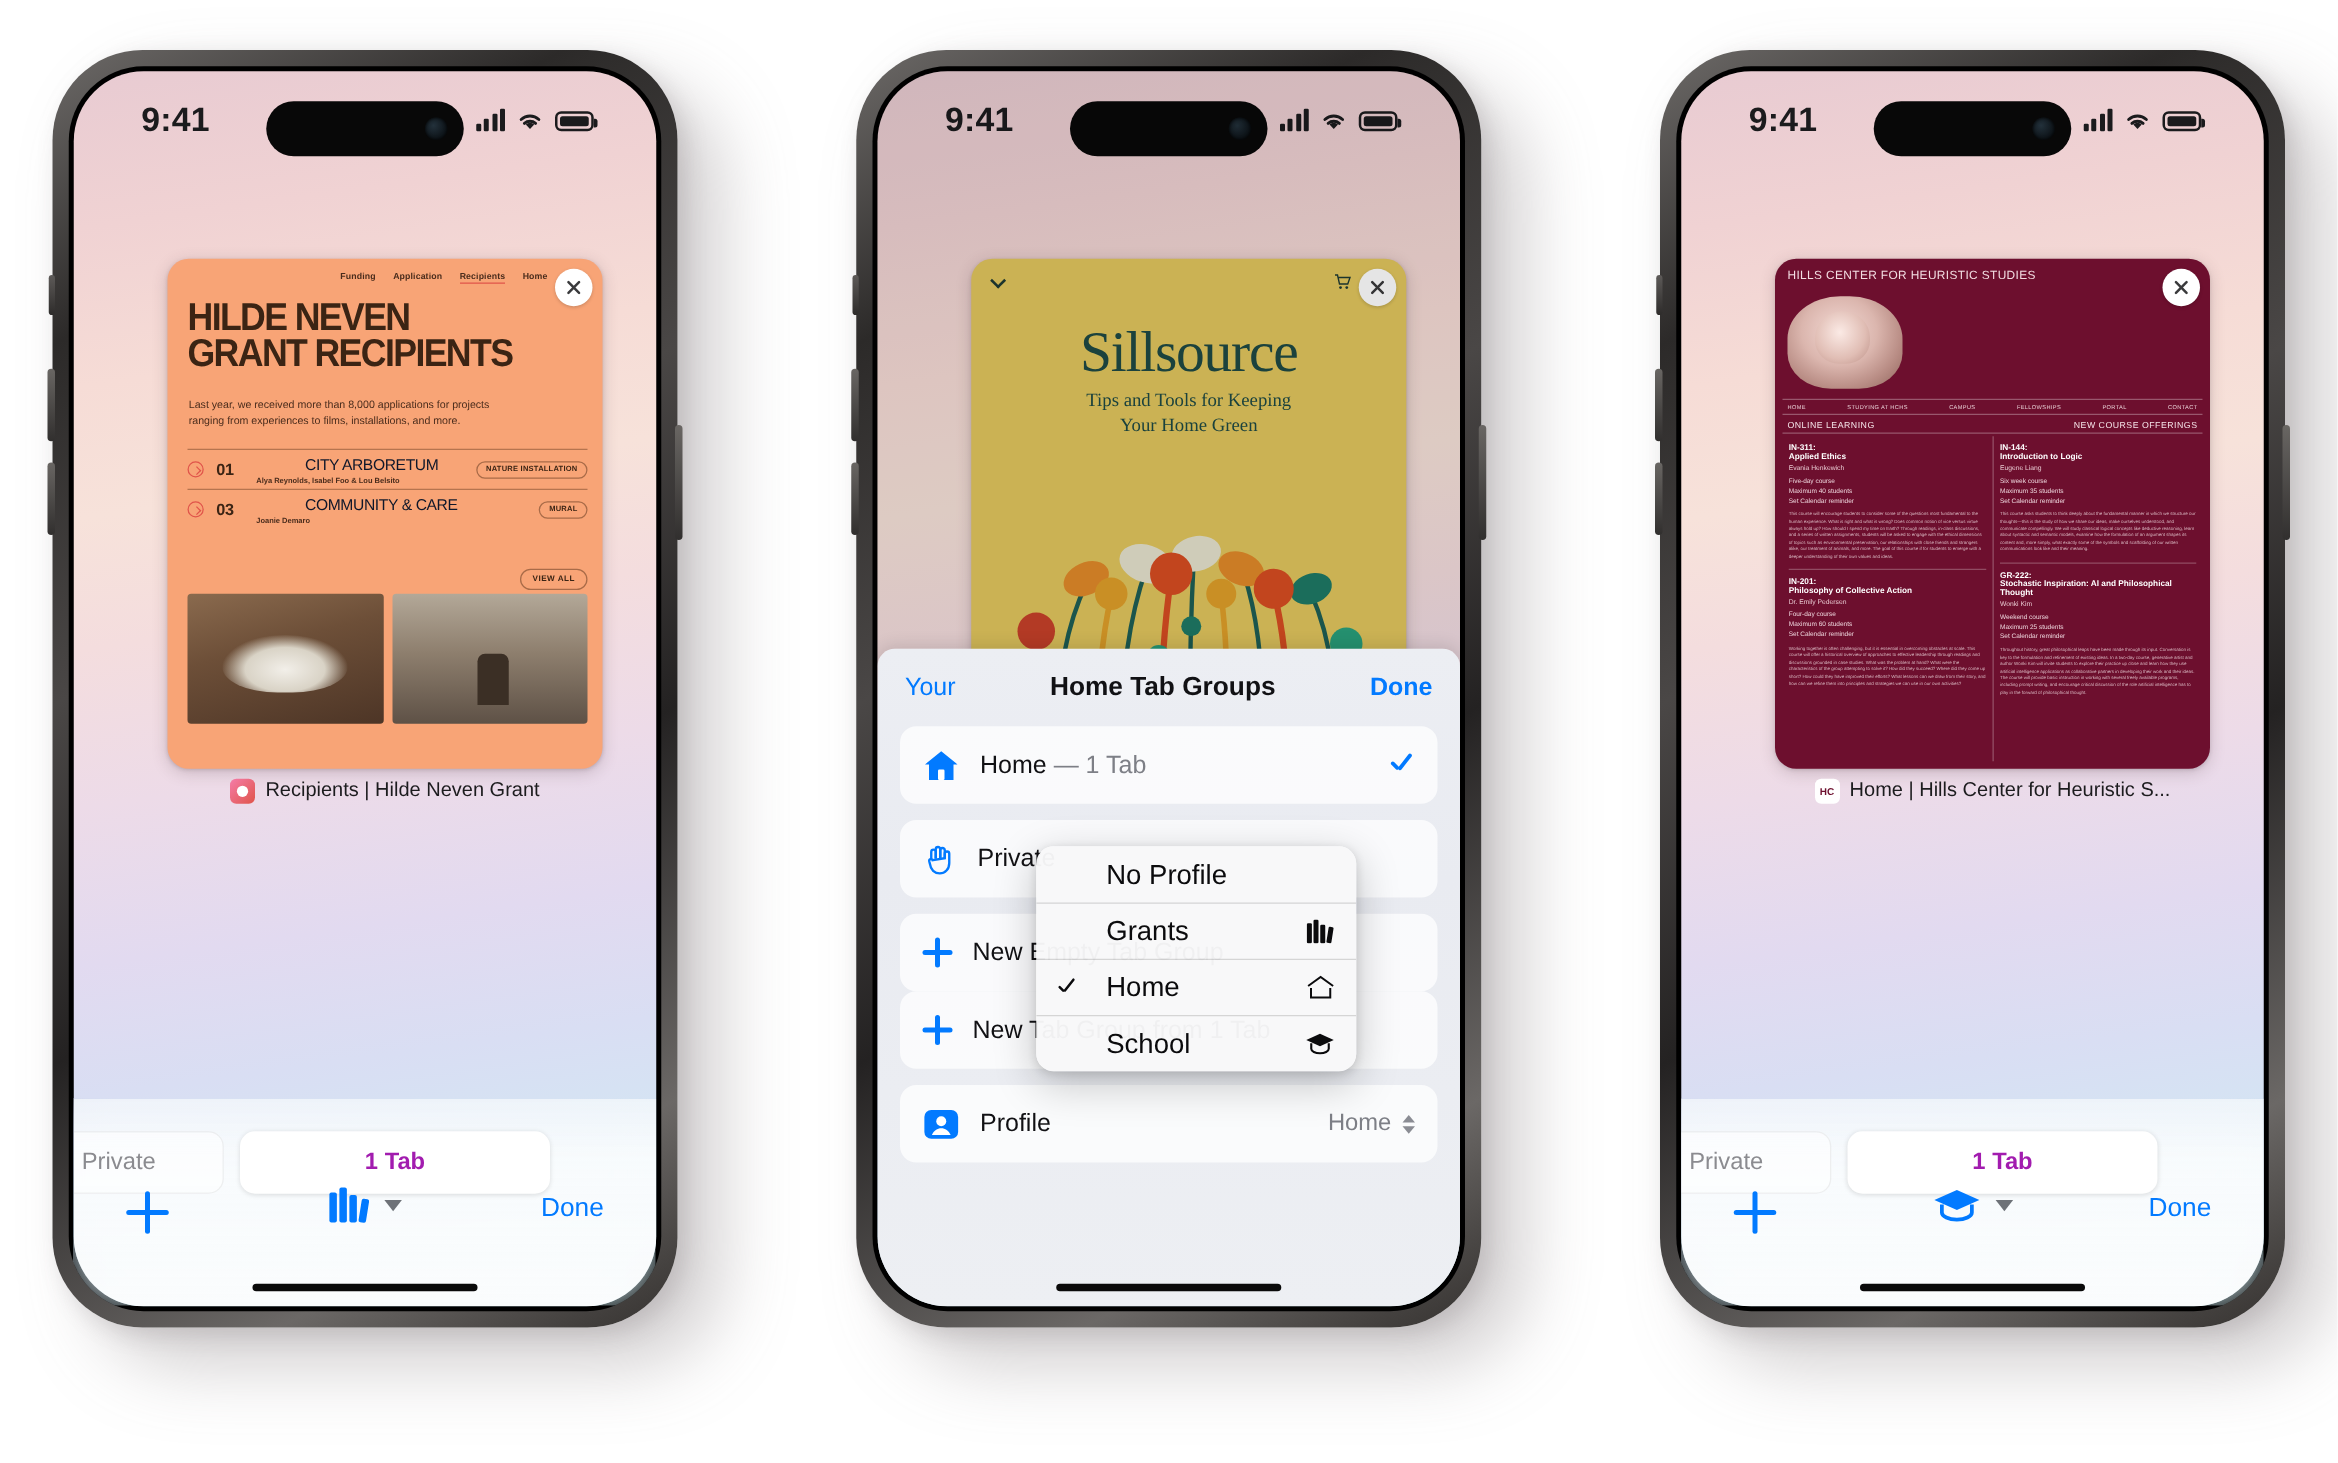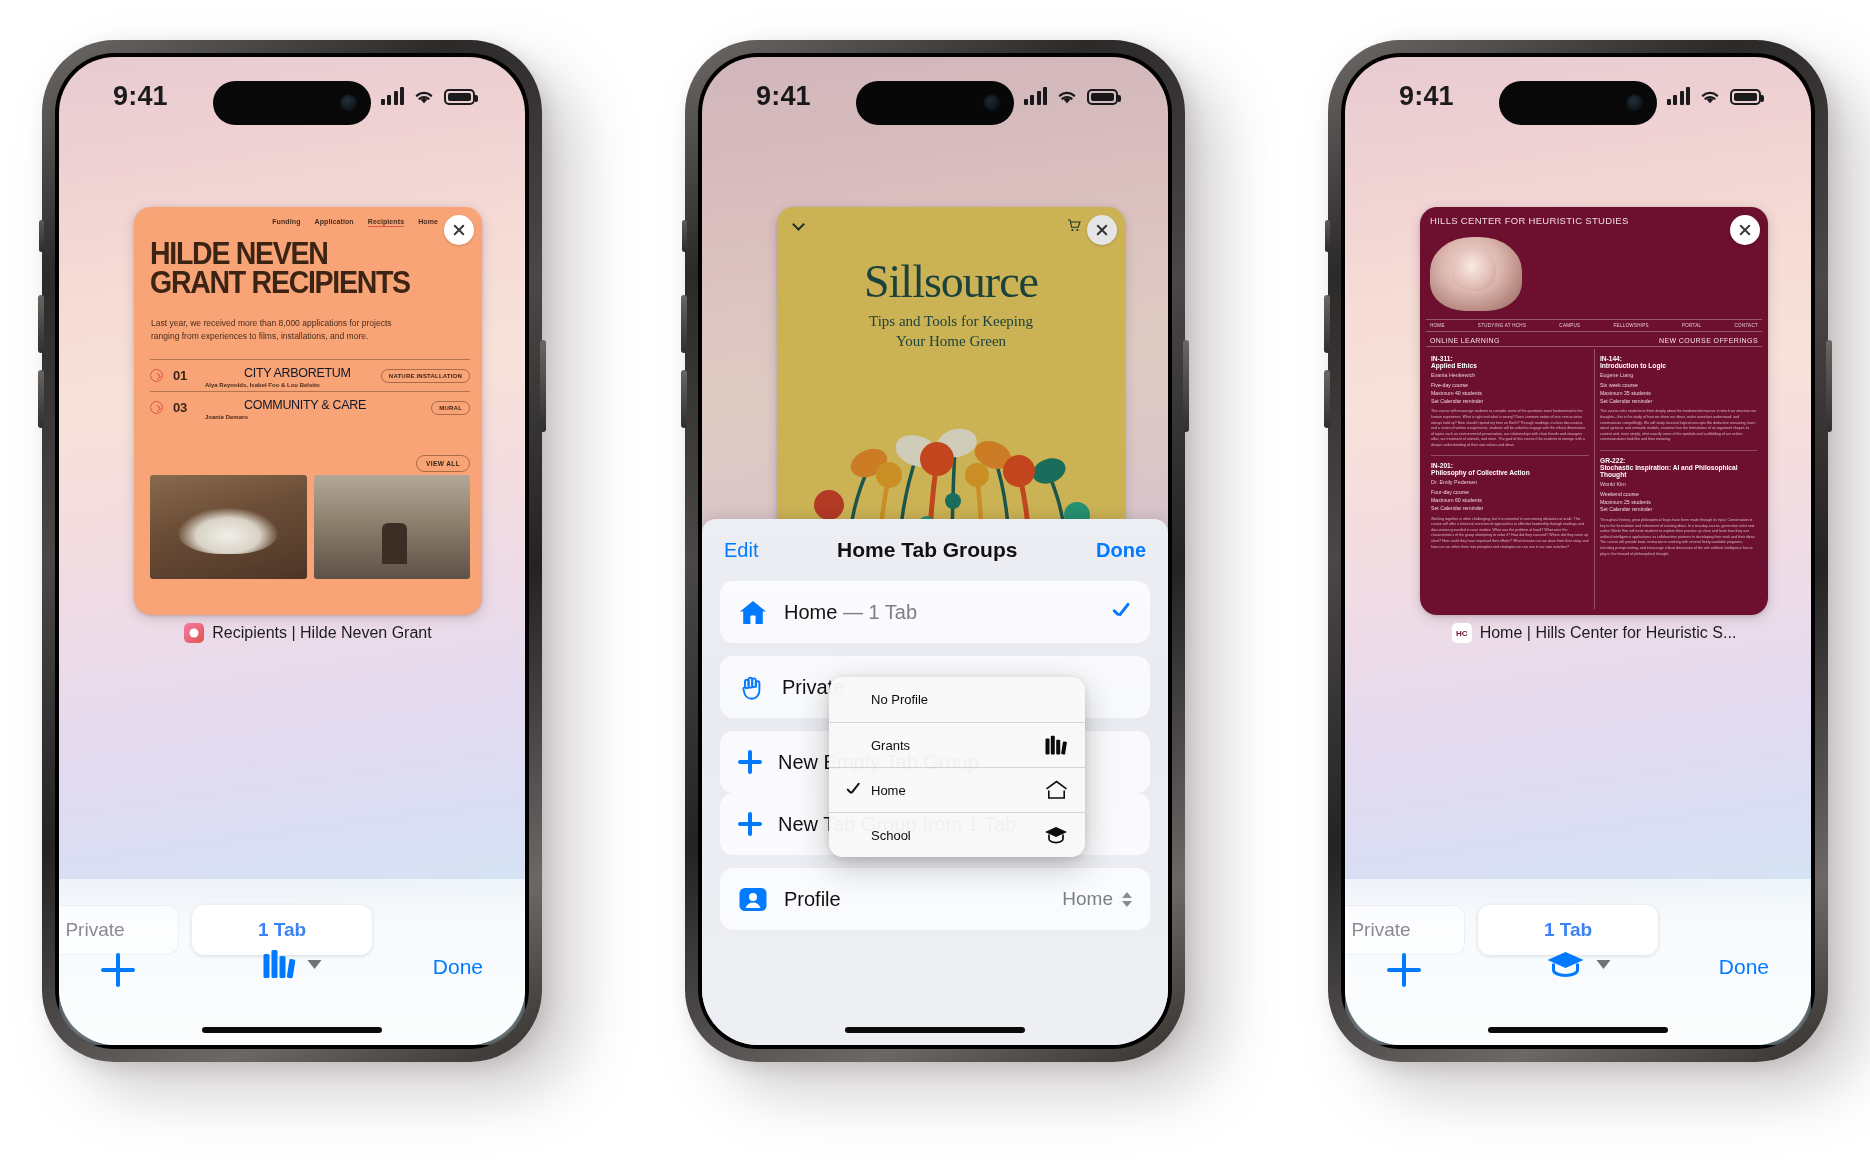--- a/index.html
+++ b/index.html
@@ -97,25 +97,25 @@
   }
   .field-row { position:absolute; top:26px; left:0; right:0; height:50px; }
   .priv-field {
     position:absolute; left:-48px; top:0; width:168px; height:50px;
     border-radius:12px; background:rgba(255,255,255,.55);
     border:1px solid rgba(0,0,0,.06);
     display:flex; align-items:center; justify-content:center;
     font-size:19px; color:#8b8b90;
   }
   .tabs-field {
-    position:absolute; left:133px; top:0; width:180px; height:50px;
+    position:absolute; left:133px; top:0; width:248px; height:50px;
     border-radius:12px; background:#ffffff;
     box-shadow:0 1px 4px rgba(0,0,0,.13);
     display:flex; align-items:center; justify-content:center;
-    font-size:19px; font-weight:600; color:#3b82f6;
+    font-size:19px; font-weight:600; color:#a21caf;
   }
   .tools { position:absolute; bottom:52px; left:0; right:0; height:42px; }
   .plus {
     position:absolute; left:42px; top:2px; width:34px; height:34px;
   }
   .plus::before, .plus::after {
     content:""; position:absolute; background:#027aff; border-radius:2px;
   }
   .plus::before { left:0; top:15px; width:34px; height:4px; }
   .plus::after  { left:15px; top:0; width:4px; height:34px; }
@@ -314,22 +314,22 @@
   .updown i:last-child  { border-top:6px solid #8a8c93; }
 
   
   .popup {
     position:absolute; left:127px; top:158px; width:256px; z-index:20;
     border-radius:14px; overflow:hidden;
     background:rgba(248,248,249,.97);
     box-shadow:0 10px 34px rgba(0,0,0,.22), 0 2px 8px rgba(0,0,0,.12);
   }
   .popup-item {
-    height:45px; display:flex; align-items:center; padding:0 17px; gap:10px;
-    font-size:13px; color:#0b0b0d; position:relative;
+    height:45px; display:flex; align-items:center; padding:0 17px; gap:24px;
+    font-size:22px; color:#0b0b0d; position:relative;
   }
   .popup-item + .popup-item { border-top:.5px solid rgba(0,0,0,.14); }
   .pi-check { width:15px; flex:none; position:relative; height:15px; }
   .pi-check.on::before{ content:""; position:absolute; left:0; top:7px; width:6px; height:2.4px;
     background:#0b0b0d; transform:rotate(45deg); border-radius:1px; }
   .pi-check.on::after { content:""; position:absolute; left:3px; top:4px; width:13px; height:2.4px;
     background:#0b0b0d; transform:rotate(-52deg); border-radius:1px; }
   .pi-icon { margin-left:auto; font-size:17px; color:#0b0b0d; }
 
   svg { display:block; }
@@ -529,21 +529,21 @@
               <circle cx="176" cy="146" r="8" fill="#1f7a66"></circle>
             </svg>
           </div>
           <div class="close-x"></div>
         </div>
 
         <div class="dim"></div>
 
         <div class="sheet">
           <div class="sheet-head">
-            <span class="sheet-edit">Edit</span>
+            <span class="sheet-edit">Your</span>
             <span class="sheet-title">Home Tab Groups</span>
             <span class="sheet-done">Done</span>
           </div>
 
           <div class="grp">
             <span>
               <svg width="30" height="27" viewBox="0 0 30 27">
                   <path d="M15 2 2 12.5h3.2V25h19.6V12.5H28z" fill="#027aff"></path>
                   <rect x="12.4" y="16.5" width="5.2" height="8.5" rx="1" fill="#fff"></rect>
                 </svg>

